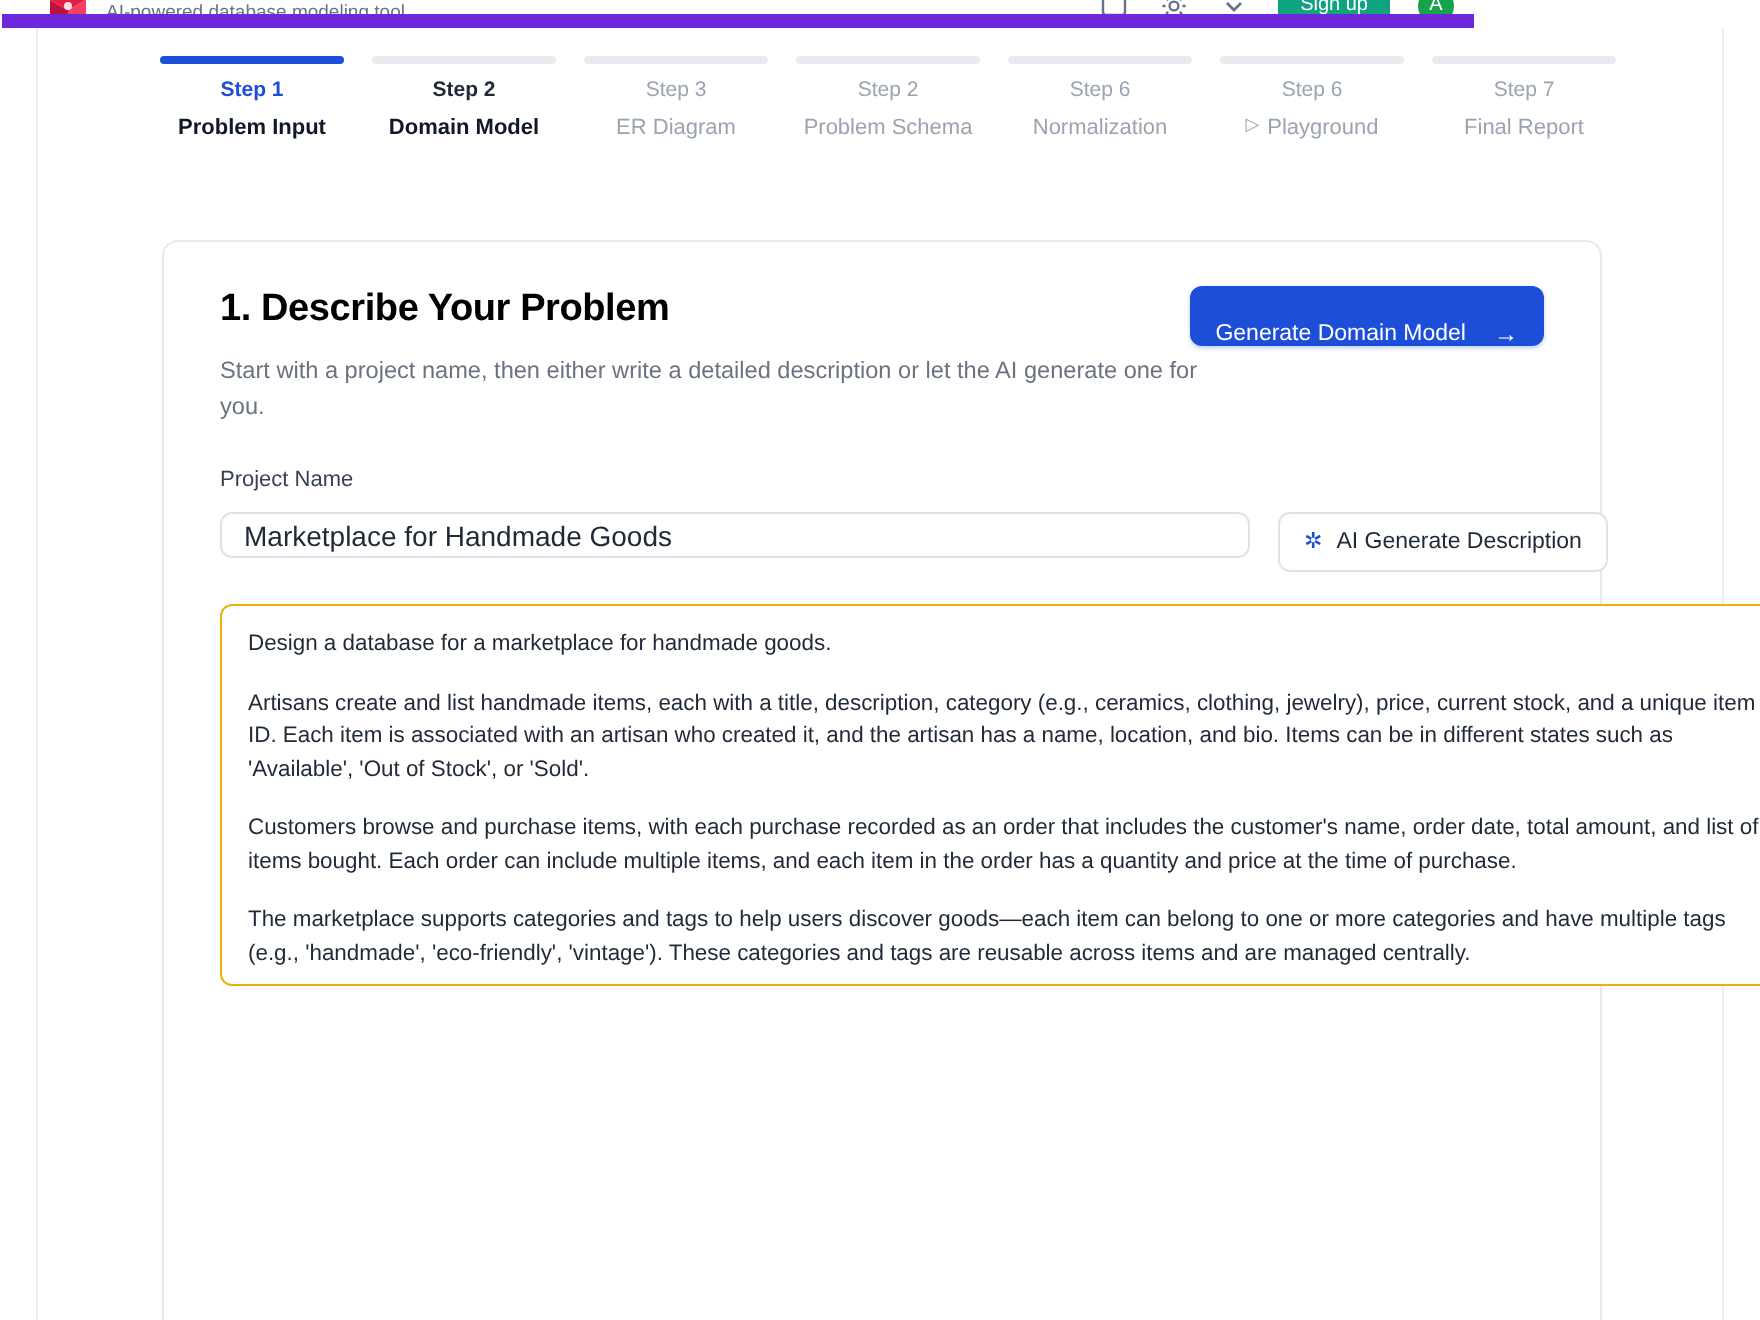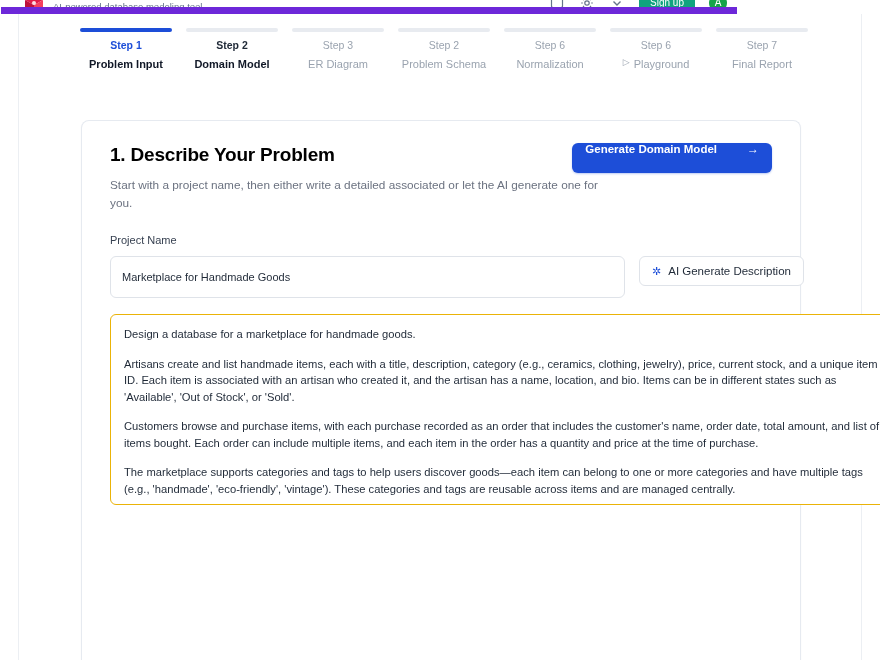--- a/index.html
+++ b/index.html
@@ -166,48 +166,47 @@
     position: absolute;
     right: 28px; top: 22px;
     height: 30px;
     padding: 0 13px;
     background: #1d4ed8;
     border: none;
     border-radius: 6px;
     color: #ffffff;
     font-size: 11.5px;
     font-family: "Liberation Sans", sans-serif;
-    display: flex; align-items: flex-start; gap: 30px;
+    display: flex; align-items: flex-end; gap: 14px;
     cursor: pointer;
     box-shadow: 0 1px 2px rgba(29,78,216,0.3);
-    font-weight: bold;
   }
   .primary-btn .arrow { font-size: 12px; line-height: 12px; }
 
   .field-label {
     margin: 20px 0 0 0;
     font-size: 11px;
     color: #374151;
     line-height: 16px;
   }
 
   .row {
     margin-top: 8px;
     display: flex;
     align-items: stretch;
     gap: 14px;
   }
   .text-input {
     flex: 0 0 515px;
-    height: 42px;
+    height: 23px;
     border: 1px solid #dfe3e9;
     border-radius: 6px;
     background: #ffffff;
     padding: 0 11px;
-    font-size: 11px;
+    font-size: 14px;
     color: #1f2937;
     font-family: "Liberation Sans", sans-serif;
     outline: none;
   }
   .text-input::placeholder { color: #9ca3af; }
   .ghost-btn {
     flex: 0 0 auto;
     height: 30px;
     padding: 0 12px;
     border: 1px solid #dfe3e9;
@@ -371,21 +370,21 @@
           <span>Final Report</span>
         </div>
       </div>
 
     </div>
 
     <div class="card">
       <div class="card-inner">
 
         <h1 class="card-title">1. Describe Your Problem</h1>
-        <p class="card-desc">Start with a project name, then either write a detailed associated or let the AI generate one for you.</p>
+        <p class="card-desc">Start with a project name, then either write a detailed description or let the AI generate one for you.</p>
 
         <button class="primary-btn">
           <span>Generate Domain Model</span>
           <span class="arrow">→</span>
         </button>
 
         <p class="field-label">Project Name</p>
 
         <div class="row">
           <input class="text-input" type="text" value="Marketplace for Handmade Goods" style="">

